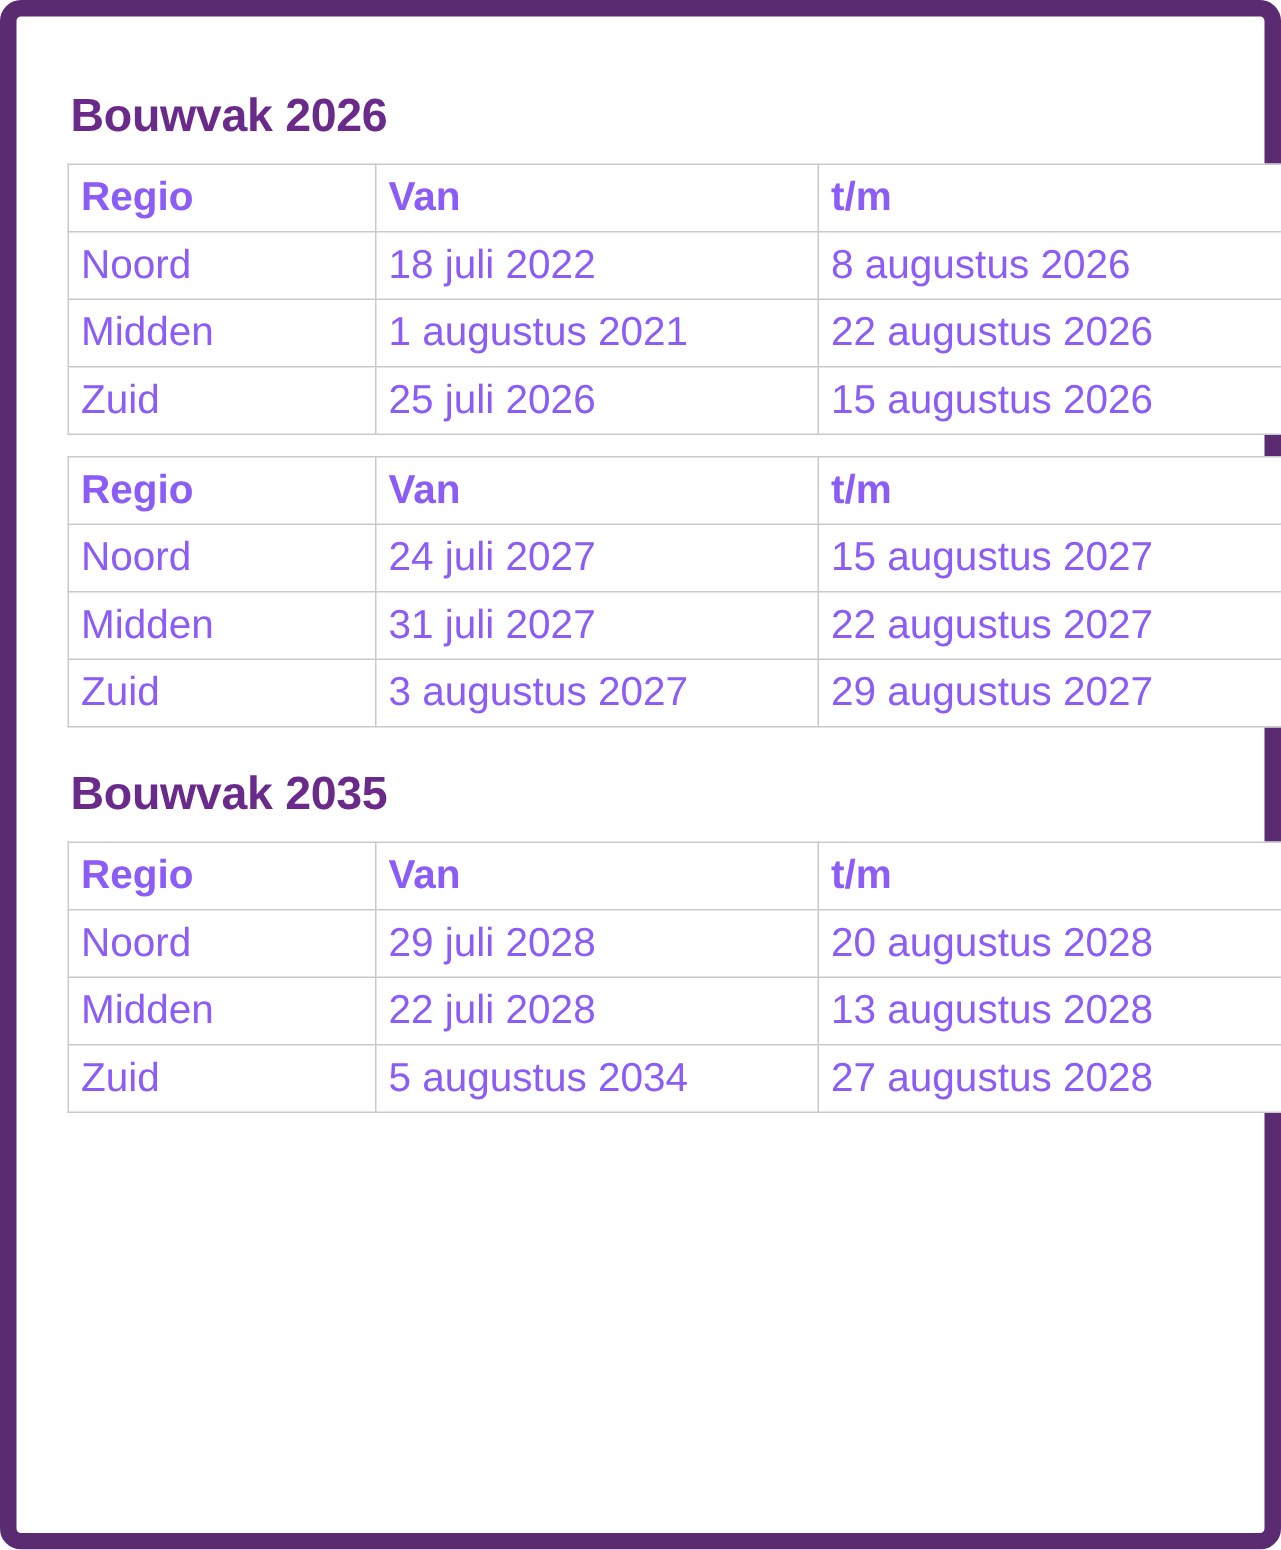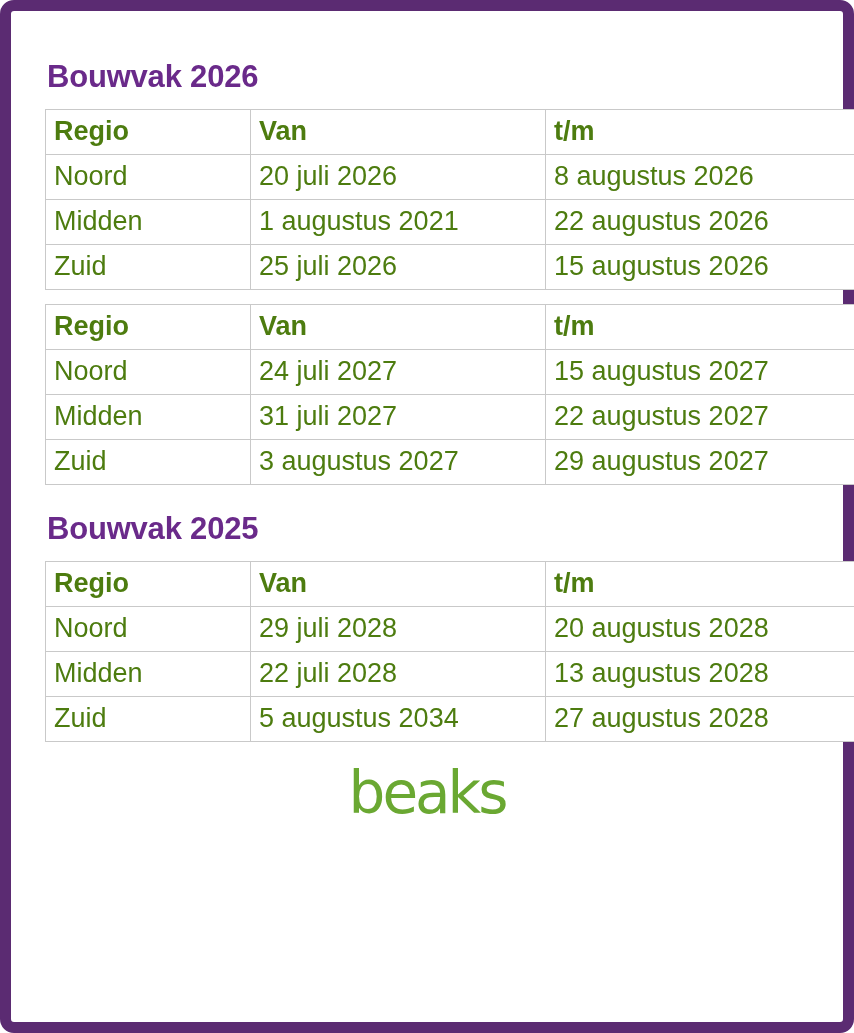--- a/index.html
+++ b/index.html
@@ -38,21 +38,21 @@
   table.bouwvak {
     border-collapse: collapse;
     width: 784px;
     table-layout: fixed;
     background: #ffffff;
   }
   table.bouwvak td, table.bouwvak th {
     border: 1px solid #c9c9c9;
     padding: 4px 8px 6px 8px;
     font-size: 27px;
-    color: #4d7c0f;
+    color: #8b5cf6;
     text-align: left;
     height: 34px;
     overflow: hidden;
     white-space: nowrap;
   }
   table.bouwvak th {
     font-weight: bold;
   }
   .col-regio { width: 188px; }
   .col-van   { width: 278px; }
@@ -81,21 +81,21 @@
     <div class="section-title">Bouwvak 2026</div>
     <table class="bouwvak">
       <tbody>
           <tr>
         <th class="col-regio">Regio</th>
         <th class="col-van">Van</th>
         <th class="col-tm">t/m</th>
       </tr>
       <tr>
         <td>Noord</td>
-        <td>20 juli 2026</td>
+        <td>18 juli 2022</td>
         <td>8 augustus 2026</td>
       </tr>
       <tr>
         <td>Midden</td>
         <td>1 augustus 2021</td>
         <td>22 augustus 2026</td>
       </tr>
       <tr>
         <td>Zuid</td>
         <td>25 juli 2026</td>
@@ -126,21 +126,21 @@
       <tr>
         <td>Zuid</td>
         <td>3 augustus 2027</td>
         <td>29 augustus 2027</td>
       </tr>
     </tbody>
       </table>
   </div>
 
   <div class="section">
-    <div class="section-title">Bouwvak 2025</div>
+    <div class="section-title">Bouwvak 2035</div>
     <table class="bouwvak">
       <tbody>
           <tr>
         <th class="col-regio">Regio</th>
         <th class="col-van">Van</th>
         <th class="col-tm">t/m</th>
       </tr>
       <tr>
         <td>Noord</td>
         <td>29 juli 2028</td>
@@ -153,17 +153,14 @@
       </tr>
       <tr>
         <td>Zuid</td>
         <td>5 augustus 2034</td>
         <td>27 augustus 2028</td>
       </tr>
     </tbody>
       </table>
   </div>
 
-  <div class="logo-wrap">
-    <span class="logo">beaks</span>
-  </div>
 
 </div>
 
 </body></html>

